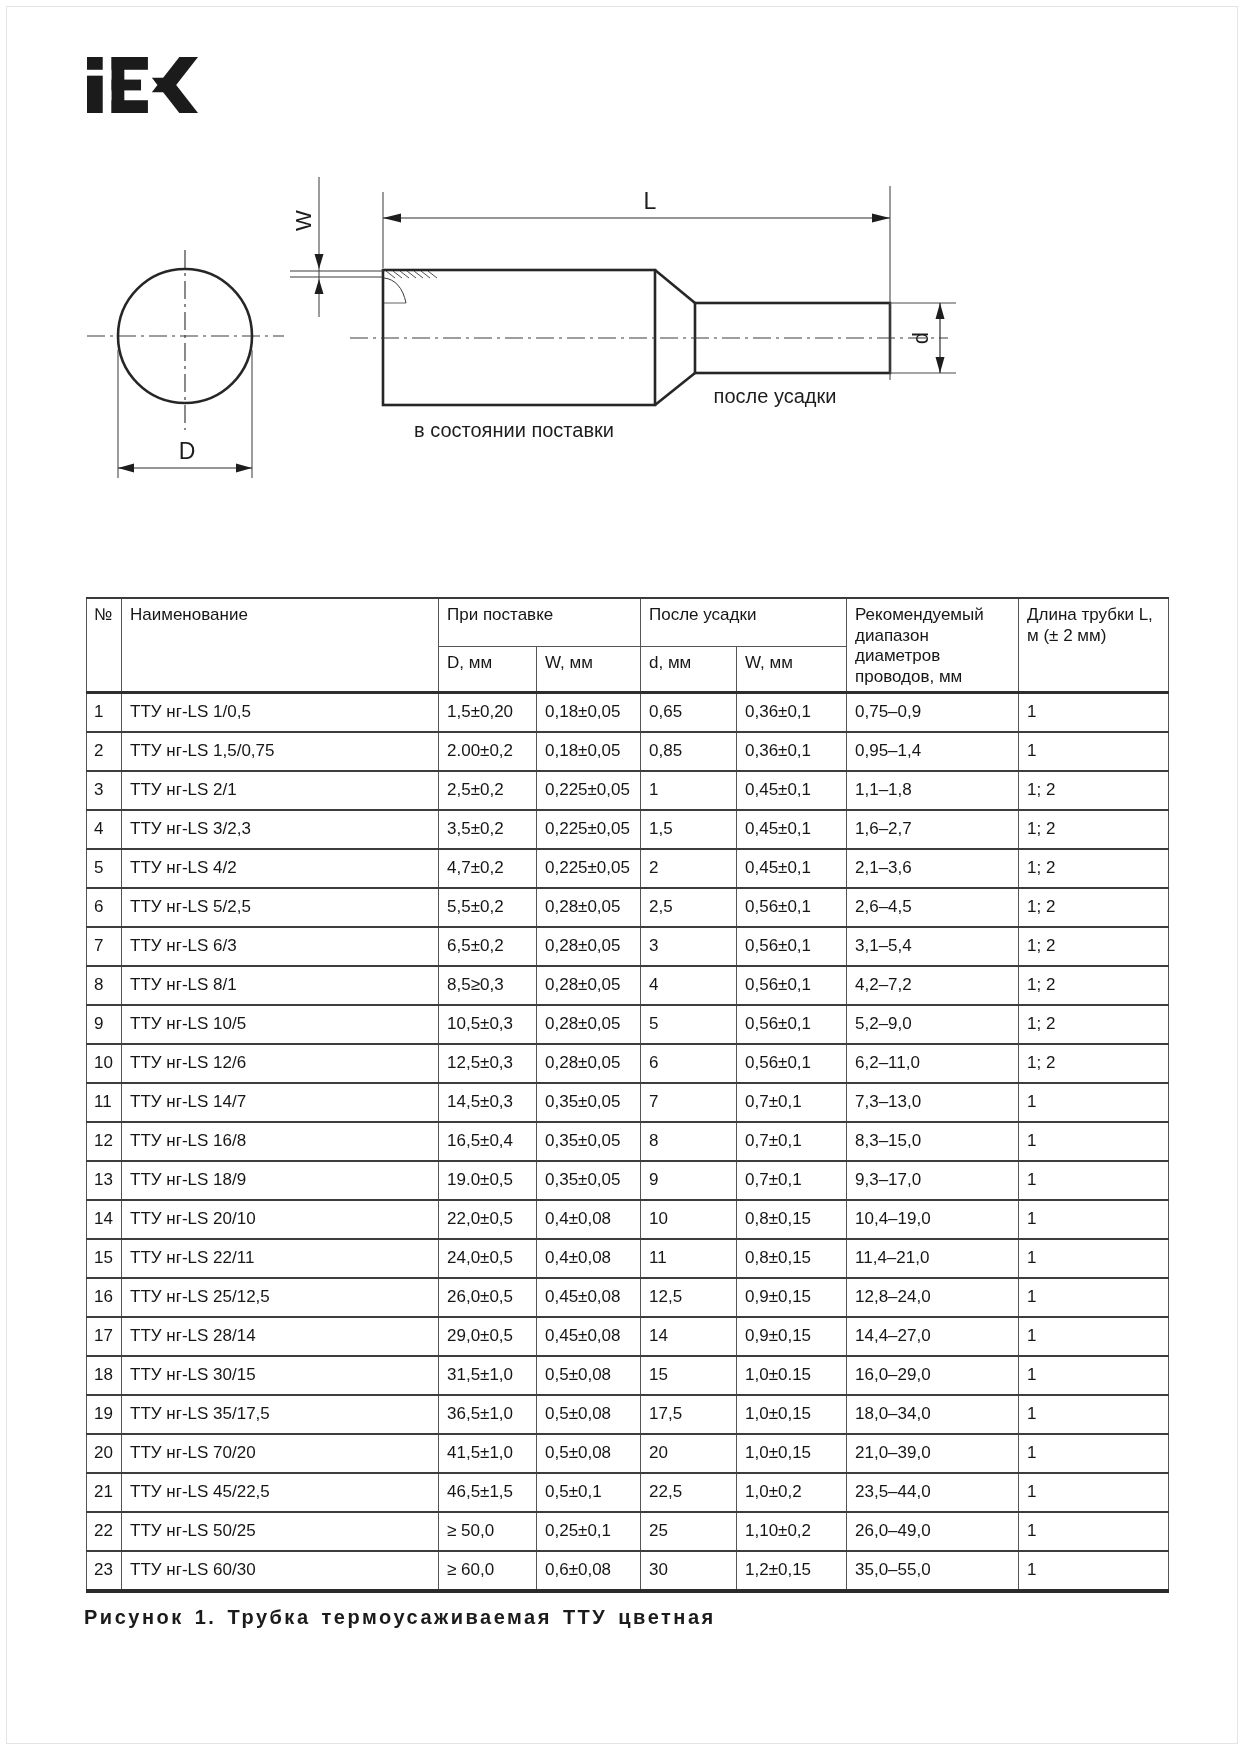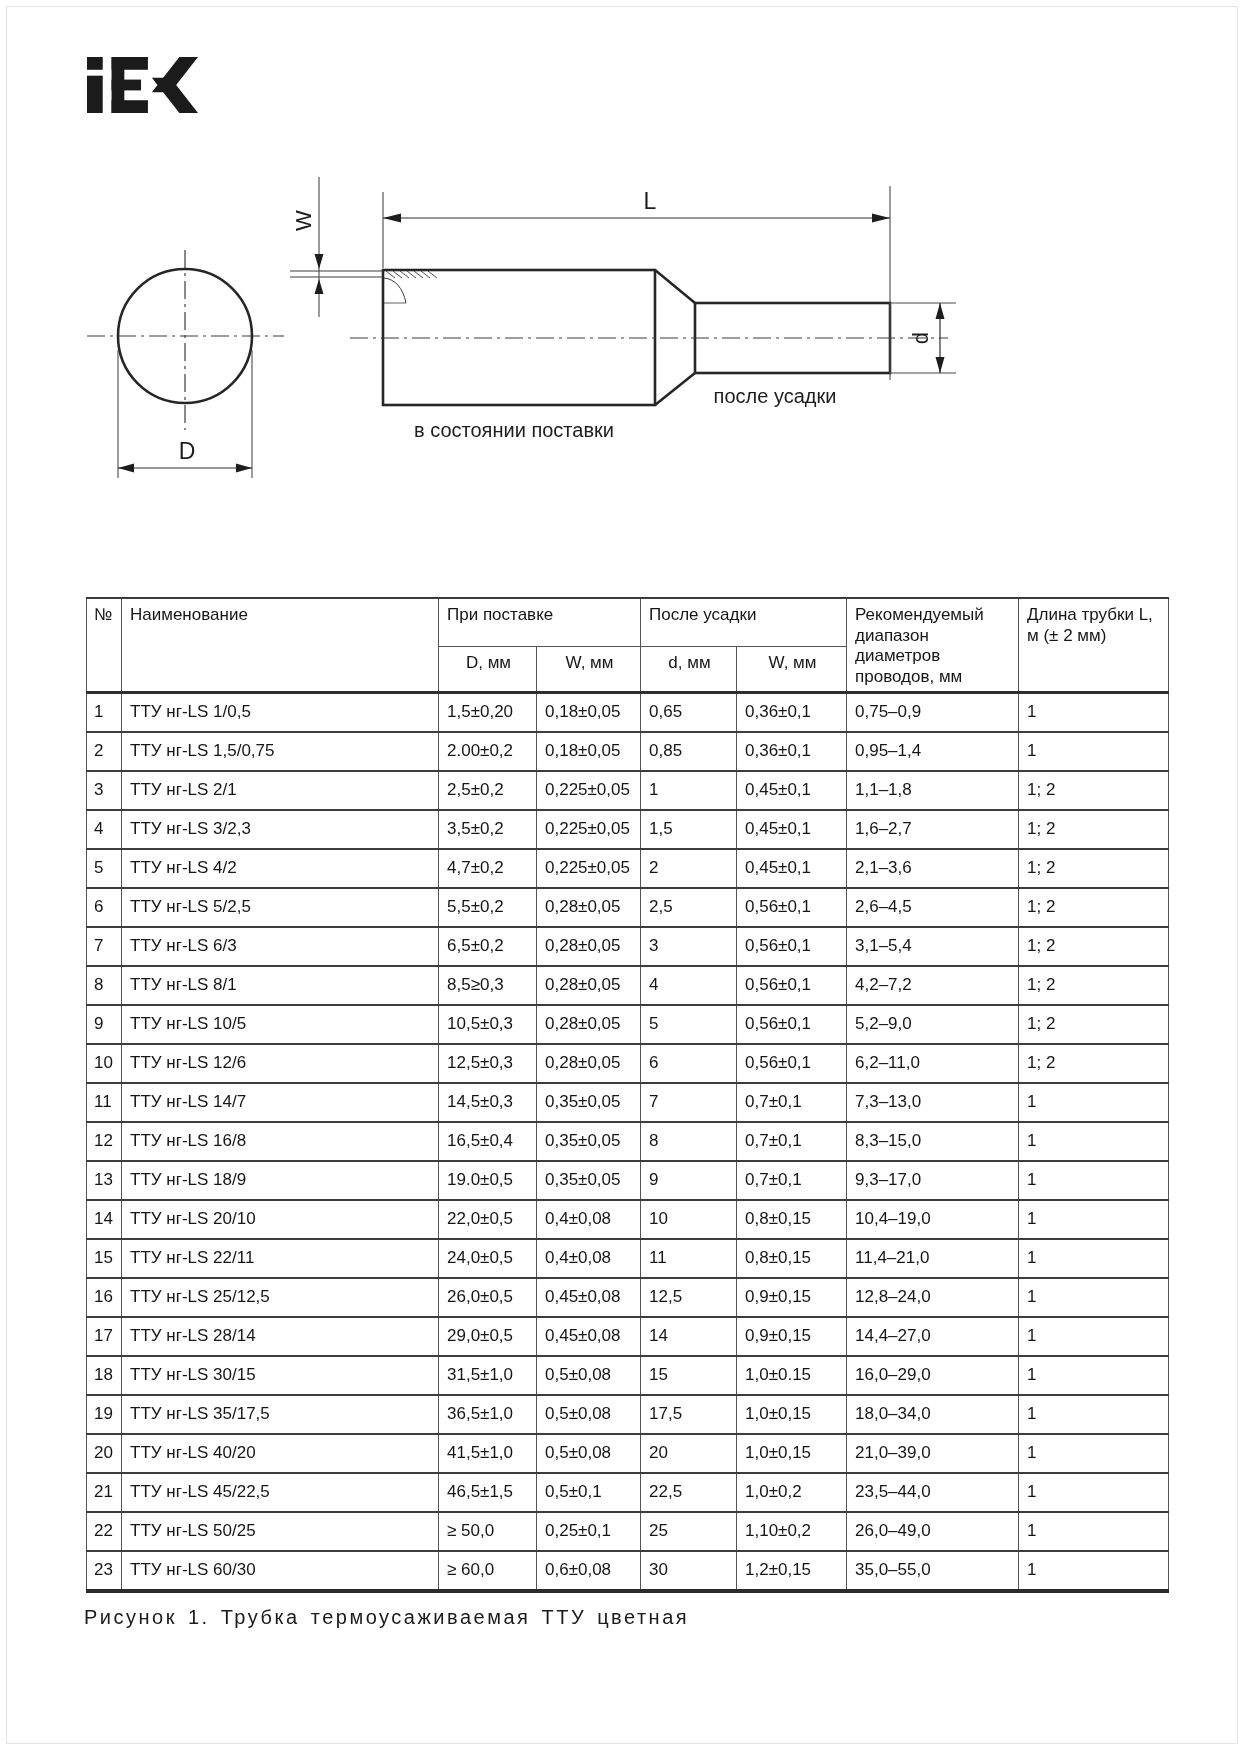--- a/index.html
+++ b/index.html
@@ -40,36 +40,37 @@
     text-align:left;
     padding:3px 6px 3px 8px;
     overflow:hidden;
     line-height:1.22;
   }
   table.spec thead th {
     vertical-align:top;
     padding-top:6px;
     height:33px;
   }
-  table.spec thead tr.sub th { height:31px;text-align:center; }
+  table.spec thead tr.sub th { height:31px; }
   table.spec tbody td {
     height:31px;
     vertical-align:middle;
     border-top:2px solid #3d3d3d;
   }
   table.spec tbody tr:first-child td { border-top:3px solid #2e2e2e; }
   .c-no { padding-left:7px !important; padding-right:2px !important; }
 
   .caption {
     position:absolute; left:84px; top:1606px;
     font-size:20px;
     letter-spacing:2.5px;
     word-spacing:3px;
     color:#1b1b1b;
     white-space:nowrap;
+    font-weight:bold;
   }
 </style>
 </head>
 <body>
 
 <div class="page">
   <div class="frame"></div>
 
   <svg class="logo" width="112" height="58" viewBox="0 0 114 57" aria-label="iEK">
     <g fill="#1b1b1b">
@@ -354,21 +355,21 @@
           <td>ТТУ нг-LS 35/17,5</td>
           <td>36,5±1,0</td>
           <td>0,5±0,08</td>
           <td>17,5</td>
           <td>1,0±0,15</td>
           <td>18,0–34,0</td>
           <td>1</td>
         </tr>
         <tr>
           <td class="c-no">20</td>
-          <td>ТТУ нг-LS 40/20</td>
+          <td>ТТУ нг-LS 70/20</td>
           <td>41,5±1,0</td>
           <td>0,5±0,08</td>
           <td>20</td>
           <td>1,0±0,15</td>
           <td>21,0–39,0</td>
           <td>1</td>
         </tr>
         <tr>
           <td class="c-no">21</td>
           <td>ТТУ нг-LS 45/22,5</td>

